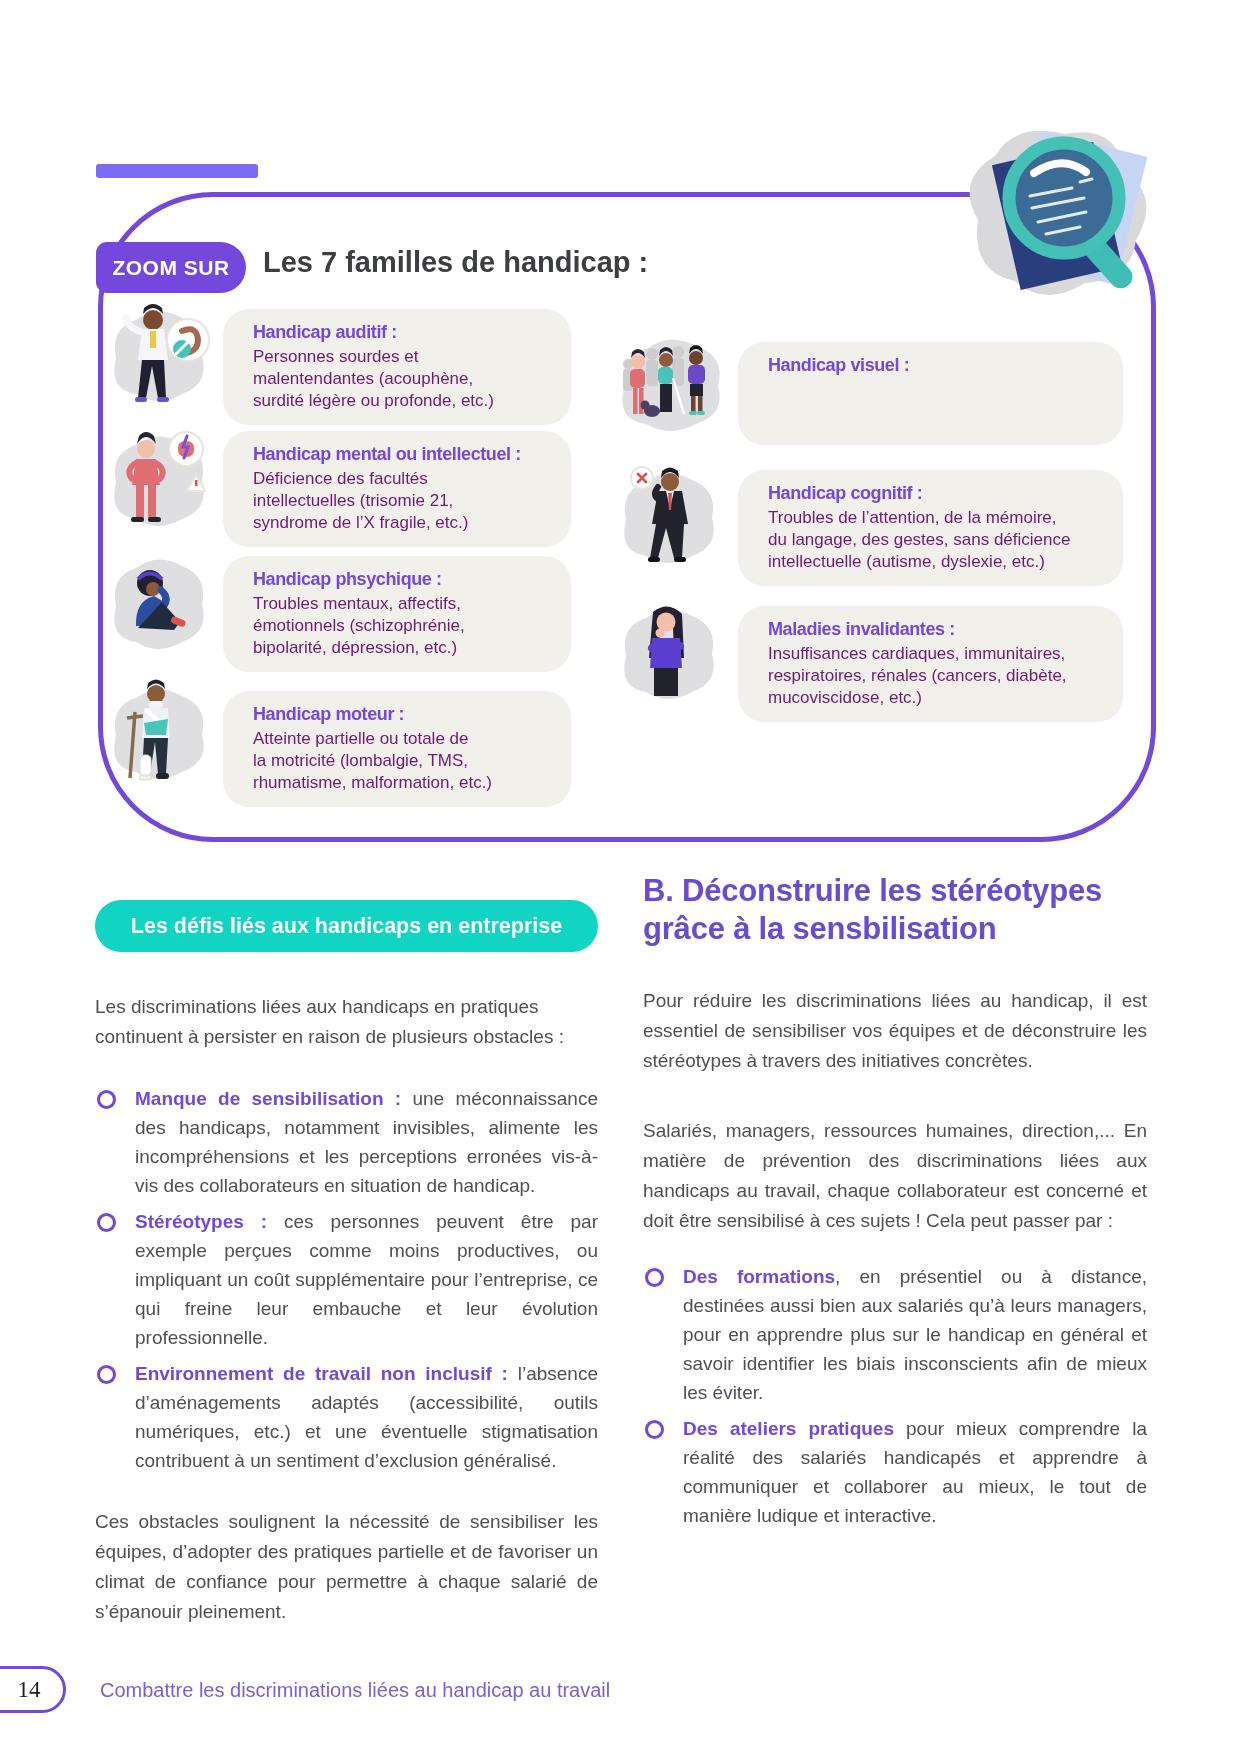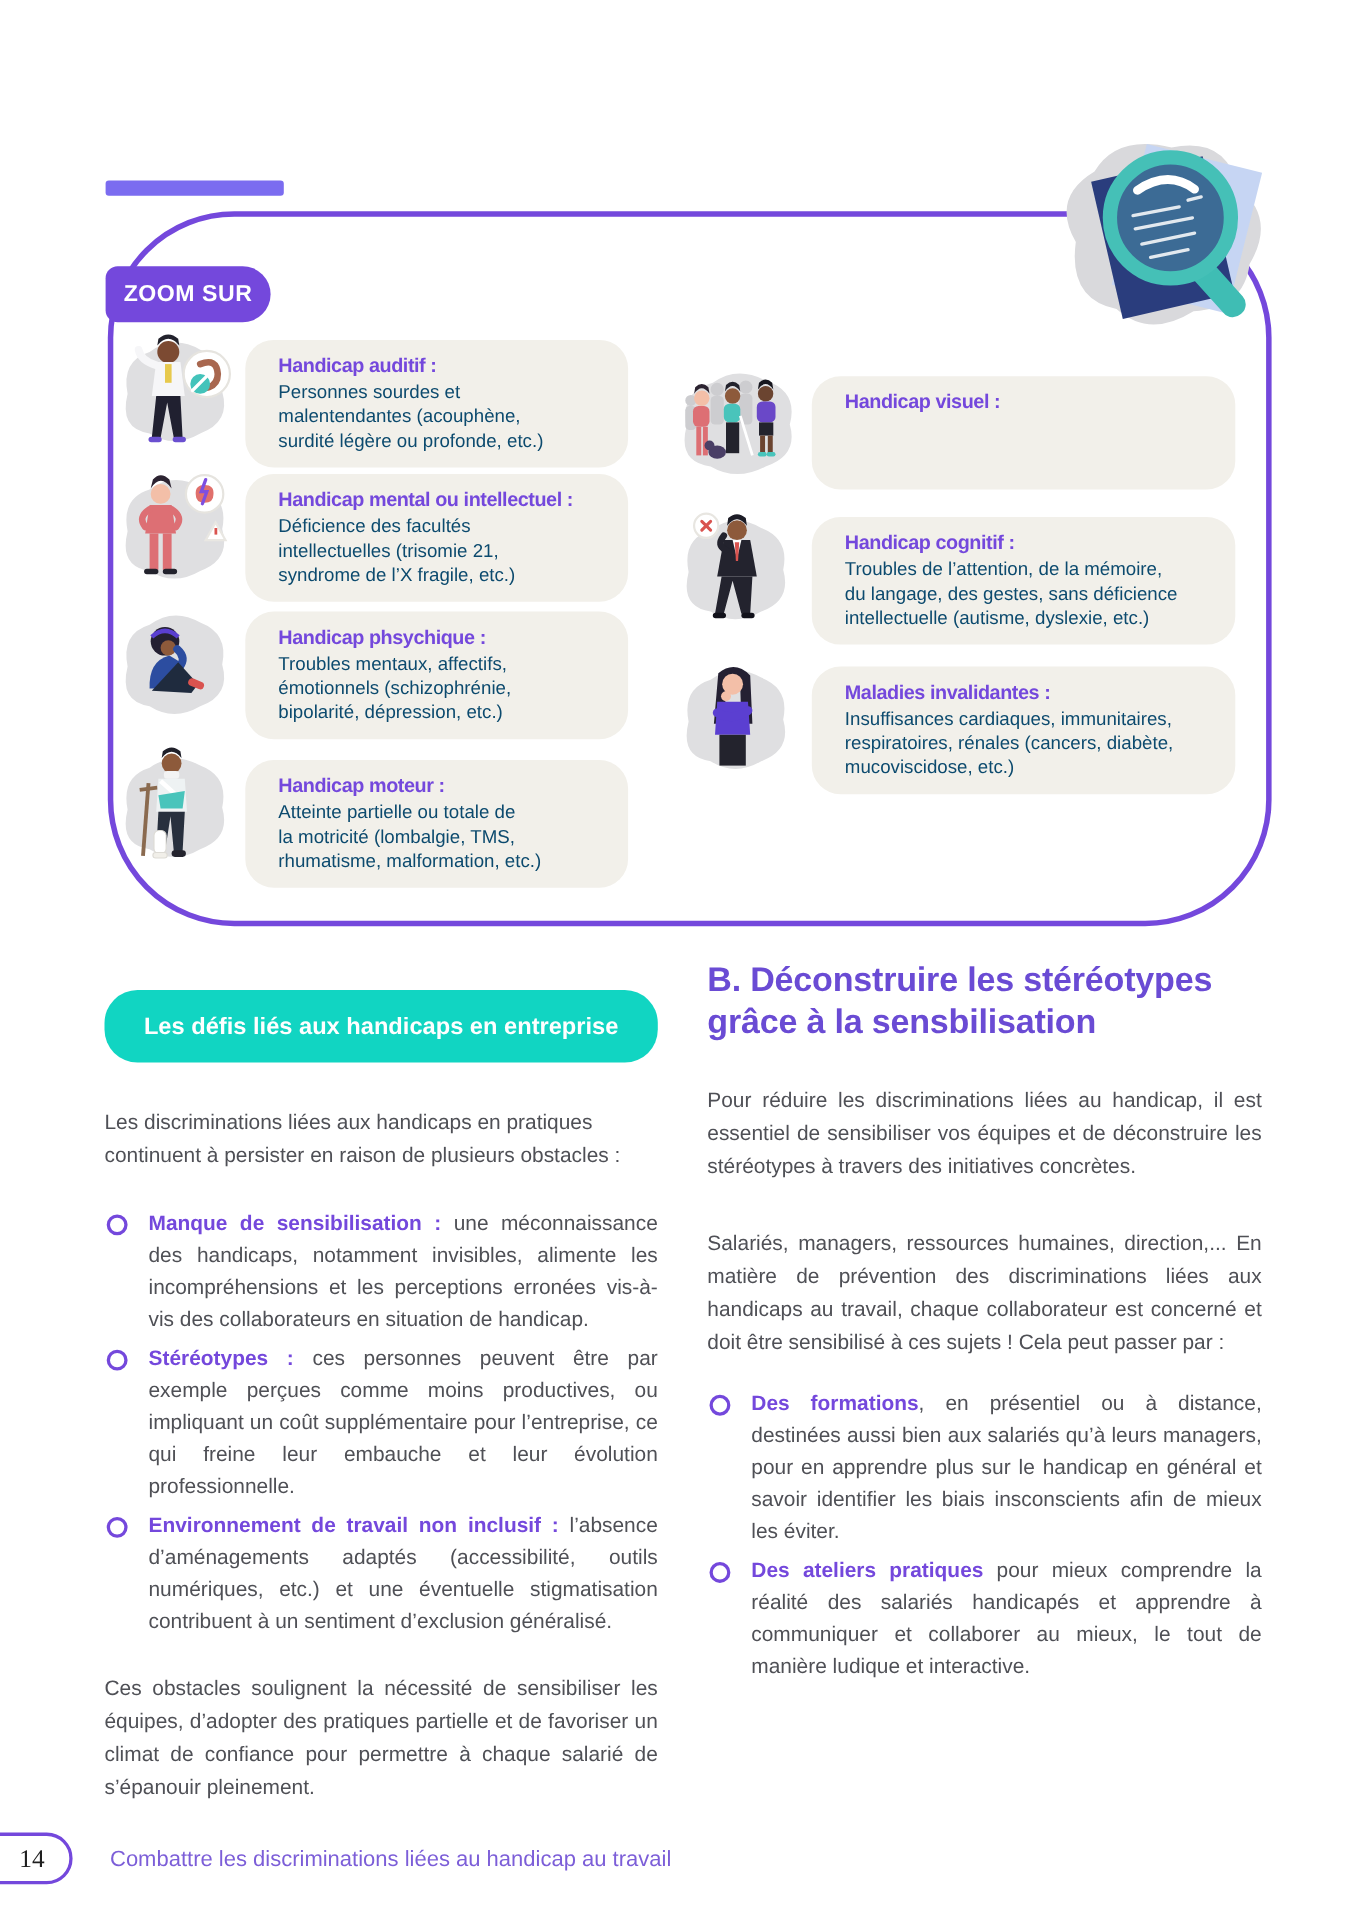--- a/index.html
+++ b/index.html
@@ -23,27 +23,27 @@
   .frame{position:absolute;left:98px;top:192px;width:1048px;height:640px;border:5px solid var(--accent);border-radius:115px;z-index:1;}
   .zoom-badge{
     position:absolute;left:96px;top:242px;width:150px;height:51px;background:var(--accent);
     border-radius:12px 28px 28px 12px;color:#fff;font-weight:bold;font-size:21px;
     display:flex;align-items:center;justify-content:center;letter-spacing:.5px;z-index:3;
   }
   .zoom-title{position:absolute;left:263px;top:246px;font-size:29px;font-weight:bold;color:var(--dark-text);z-index:3;}
   
   .fam-box{position:absolute;background:var(--box-bg);border-radius:26px;padding:13px 30px;box-sizing:border-box;z-index:2;}
   .fam-box h3{margin:0 0 3px 0;font-size:18px;letter-spacing:-0.4px;color:var(--accent);font-weight:bold;white-space:nowrap;}
-  .fam-box p{margin:0;font-size:17px;line-height:22px;color:#0c4a6e;white-space:pre-line;}
+  .fam-box p{margin:0;font-size:17px;line-height:22px;color:#701a75;white-space:pre-line;}
   .fb-l{left:223px;width:348px;}
   .fb-r{left:738px;width:385px;}
   .illu{position:absolute;z-index:2;}
   
   .banner{
-    background:var(--teal);color:#fff;font-weight:bold;font-size:21.5px;border-radius:30px;height:66px;
+    background:var(--teal);color:#fff;font-weight:bold;font-size:21.5px;border-radius:30px;height:52px;
     display:flex;align-items:center;justify-content:center;text-align:center;
   }
   .left-col{position:absolute;left:95px;top:900px;width:503px;}
   .right-col{position:absolute;left:643px;top:872px;width:504px;}
   .para{font-size:19px;line-height:30px;color:var(--body-text);margin:0;}
   .just{text-align:justify;}
   .left-col .intro{margin-top:40px;}
   .left-col .bullets{margin-top:32px;}
   .left-col .outro{margin-top:32px;}
   .right-heading{margin:0;font-size:31px;line-height:38px;font-weight:bold;color:var(--heading-purple);white-space:pre-line;letter-spacing:-0.2px;}
@@ -65,20 +65,21 @@
 </style>
 </head>
 <body>
 
 <div class="page">
 
   <div class="topbar"></div>
   <div class="frame"></div>
 
   <div class="zoom-badge">ZOOM SUR</div>
+  <div class="zoom-title">Les 7 familles de handicap :</div>
 
   <svg class="illu" style="left:933px;top:110px;" width="240" height="205" viewBox="0 0 240 205">
     <path d="M45 110 Q22 70 62 46 Q82 12 132 24 Q182 14 192 60 Q228 88 203 130 Q198 170 152 173 Q112 198 82 171 Q38 162 45 110Z" fill="#d9d9dc"></path>
     <rect x="92" y="32" width="108" height="132" fill="#c6d5f3" transform="rotate(14 146 98)"></rect>
     <rect x="72" y="42" width="104" height="128" fill="#2a3d7d" transform="rotate(-13 124 106)"></rect>
     <rect x="162" y="118" width="23" height="66" rx="11" fill="#3fbdb4" transform="rotate(-42 173 151)"></rect>
     <circle cx="131" cy="88" r="55" fill="#3c6b95" stroke="#45c0b7" stroke-width="13"></circle>
     <path d="M101 63 Q129 44 153 62" stroke="#ffffff" stroke-width="8" fill="none" stroke-linecap="round"></path>
     <g stroke="#ffffff" stroke-width="3" opacity="0.85" stroke-linecap="round">
       <line x1="97" y1="86" x2="139" y2="78"></line>

